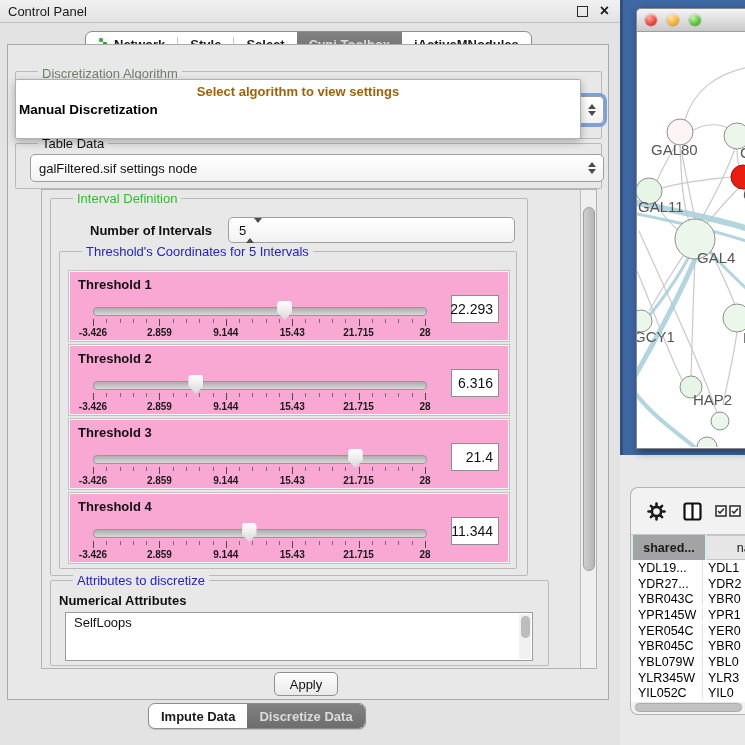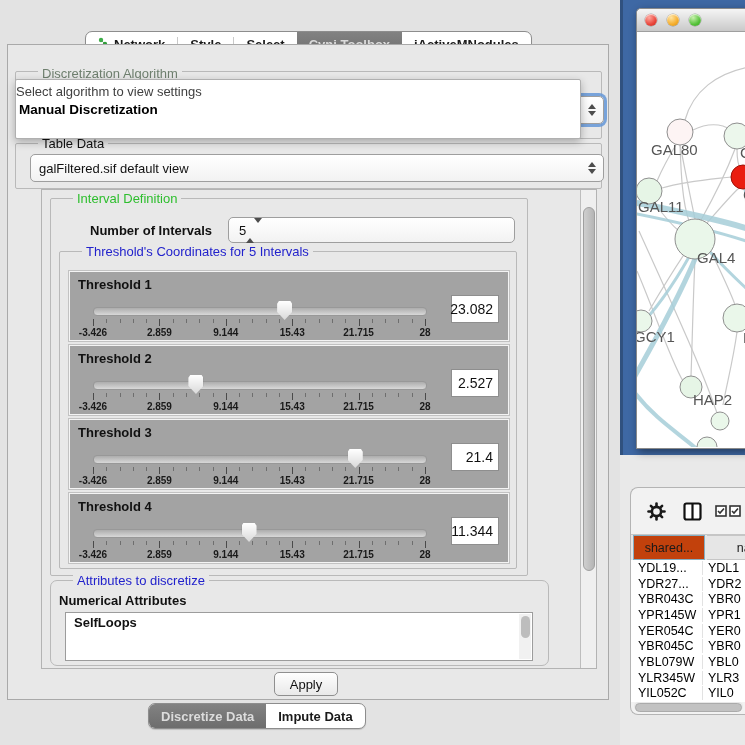--- a/index.html
+++ b/index.html
@@ -30,34 +30,34 @@
   .gt-gray{color:#6e7f6e;}
   .combo{position:absolute;background:linear-gradient(#ffffff,#f2f2f2);border:1px solid #9e9e9e;
     border-radius:5px;font-size:13px;display:flex;align-items:center;padding:0 8px;color:#111;}
   .combo .arrows{position:absolute;right:7px;top:50%;transform:translateY(-50%);display:flex;flex-direction:column;gap:2px;}
   .arr-up{width:0;height:0;border-left:4px solid transparent;border-right:4px solid transparent;border-bottom:5px solid #4d4d4d;}
   .arr-dn{width:0;height:0;border-left:4px solid transparent;border-right:4px solid transparent;border-top:5px solid #4d4d4d;}
   .focus-ring{box-shadow:0 0 0 3px rgba(100,150,215,.85);}
   
   .popup{position:absolute;left:7px;top:34px;width:564px;height:58px;background:#fff;
     border:1px solid #b0b0b0;border-radius:2px;box-shadow:0 3px 8px rgba(0,0,0,.28);z-index:30;}
-  .popup .hint{position:absolute;left:0;right:0;top:4px;color:#404040;font-size:13px;}
+  .popup .hint{position:absolute;left:0;right:0;top:4px;text-align:center;color:#a16207;font-size:13px;font-weight:bold;}
   .popup .opt1{position:absolute;left:3px;top:22px;font-size:13.5px;font-weight:bold;color:#000;}
   .popup .opt2{position:absolute;left:3px;top:39px;font-size:13.5px;color:#000;}
   
   .scrollpane{position:absolute;left:33px;top:144px;width:554px;height:478px;border:1px solid #b3b3b3;background:#e8e8e8;}
   .vscroll{position:absolute;right:0;top:0;bottom:0;width:15px;background:#efefef;border-left:1px solid #bdbdbd;}
   .vscroll .thumb{position:absolute;left:2px;width:10px;border-radius:6px;
     background:linear-gradient(90deg,#cfcfcf,#b5b5b5);border:1px solid #9f9f9f;}
   
   .num-label{position:absolute;font-size:13px;font-weight:bold;color:#111;}
   .spinner{position:absolute;background:linear-gradient(#ffffff,#f2f2f2);border:1px solid #9e9e9e;border-radius:5px;
     font-size:13px;display:flex;align-items:center;padding:0 10px;}
   
-  .th-panel{position:absolute;left:8px;width:440px;height:70px;background:#a3a3a3;
+  .th-panel{position:absolute;left:8px;width:440px;height:70px;background:#f9a8d4;
     border:1px solid #c2c2c2;box-shadow:inset 0 0 0 1px #f4f4f4;}
   .th-label{position:absolute;left:9px;top:6px;font-size:13px;font-weight:bold;color:#111;}
   .th-track{position:absolute;left:24px;top:36px;width:332px;height:7px;border-radius:4px;
     background:linear-gradient(#adadad,#d8d8d8);border:1px solid #989898;}
   .th-thumb{position:absolute;top:30px;width:15px;height:19px;
     background:linear-gradient(#ffffff,#d9d9d9);
     clip-path:polygon(12% 0,88% 0,100% 14%,100% 58%,50% 100%,0 58%,0 14%);
     filter:drop-shadow(0 0 1px #7c7c7c);}
   .th-ticks{position:absolute;left:24px;top:48px;width:332px;height:7px;}
   .tick{position:absolute;top:0;width:1px;height:4px;background:#6e6e6e;}
@@ -88,37 +88,42 @@
   .net-canvas{position:absolute;left:0;top:22px;width:112px;height:416px;overflow:hidden;}
   .tp-title-row{position:absolute;left:0;top:455px;width:125px;height:32px;background:#ececec;border-top:1px solid #d6d6d6;}
   .tp-title{position:absolute;left:12px;top:9px;font-size:13px;color:#1a1a1a;}
   .tp-body{position:absolute;left:10px;top:487px;width:115px;height:226px;background:#f2f2f2;
     border:1px solid #b4b4b4;border-right:none;border-radius:8px 0 0 8px;overflow:hidden;}
   .tp-toolbar{position:absolute;left:0;top:0;right:0;height:46px;}
   .tp-toolbar svg{position:absolute;top:14px;}
   .tp-header{position:absolute;left:0;top:46px;right:0;height:26px;background:#e6e6e6;border-top:1px solid #c6c6c6;border-bottom:1px solid #c6c6c6;}
   .hd-cell{position:absolute;top:0;height:25px;display:flex;align-items:center;justify-content:center;
     font-size:12.5px;color:#1a1a1a;overflow:hidden;white-space:nowrap;box-sizing:border-box;}
-  .hd-shared{left:2px;width:72px;background:#c2410c;border:1px solid #85aec2;}
+  .hd-shared{left:2px;width:72px;background:#a3a3a3;border:1px solid #85aec2;font-weight:bold;}
   .hd-name{left:76px;width:92px;background:#e6e6e6;border:1px solid #c6c6c6;border-left:none;}
   .tp-rows{position:absolute;left:0;top:72px;right:0;height:142px;background:#fff;overflow:hidden;}
   .tp-row{display:flex;height:15.7px;align-items:center;font-size:12.5px;color:#000;}
   .td1{width:72px;padding-left:7px;box-sizing:border-box;border-right:1px solid #e2e2e2;overflow:hidden;white-space:nowrap;}
   .td2{flex:1;padding-left:5px;overflow:hidden;white-space:nowrap;}
   .tp-hscroll{position:absolute;left:3px;right:3px;top:214px;height:9px;background:#e8e8e8;border-radius:5px;}
   .tp-hscroll .thumb{position:absolute;left:1px;right:1px;top:1px;height:7px;border-radius:5px;background:#c2c2c2;border:1px solid #ababab;}
   .net-label{font-size:15px;fill:#565656;font-family:"Liberation Sans",sans-serif;}
 </style>
 </head>
 <body>
 
 <div id="screen">
 
   <div class="left-pane">
 
+    <div class="titlebar">
+      <span class="tb-title">Control Panel</span>
+      <span class="float-btn"></span>
+      <span class="close-btn">×</span>
+    </div>
 
     <div class="tabbar" id="top-tabbar">
         <div class="tab">
           <svg width="11" height="14" viewBox="0 0 11 14">
             <line x1="3" y1="3" x2="7" y2="7" stroke="#8c8c8c"></line>
             <line x1="3" y1="11" x2="7" y2="7" stroke="#8c8c8c"></line>
             <circle cx="3" cy="3" r="2.2" fill="#3fae49"></circle>
             <circle cx="7" cy="7" r="2.2" fill="#2f9e39"></circle>
             <circle cx="3" cy="11" r="2.2" fill="#3fae49"></circle>
           </svg>
@@ -153,21 +158,21 @@
       </div>
 
       <div class="popup">
         <div class="hint">Select algorithm to view settings</div>
         <div class="opt1">Manual Discretization</div>
       </div>
 
       <div class="groupbox" style="left:7px;top:98px;width:585px;height:44px;">
         <span class="group-title" style="color:#111;">Table Data</span>
         <div class="combo" style="left:14px;top:10px;width:556px;height:26px;">
-          <span>galFiltered.sif default view</span>
+          <span>galFiltered.sif settings node</span>
           <span class="arrows">
             <span class="arr-up"></span>
               <span class="arr-dn"></span>
           </span>
         </div>
       </div>
 
       <div class="scrollpane">
 
         <div class="groupbox" style="left:8px;top:8px;width:476px;height:376px;">
@@ -215,21 +220,21 @@
                   <div class="tick major" style="left: 100%;"></div>
                 </div>
                 <div class="th-ticklabels">
                   <span class="tick-label" style="left: 0%;">-3.426</span>
                   <span class="tick-label" style="left: 20%;">2.859</span>
                   <span class="tick-label" style="left: 40%;">9.144</span>
                   <span class="tick-label" style="left: 60%;">15.43</span>
                   <span class="tick-label" style="left: 80%;">21.715</span>
                   <span class="tick-label" style="left: 100%;">28</span>
                 </div>
-                <div class="th-value">23.082</div>
+                <div class="th-value">22.293</div>
               </div>
               <div class="th-panel" style="top: 92px;">
                 <div class="th-label">Threshold 2</div>
                 <div class="th-track"></div>
                 <div class="th-thumb" style="left: 119.419px;"></div>
                 <div class="th-ticks">
                   <div class="tick major" style="left: 0%;"></div>
                   <div class="tick" style="left: 4%;"></div>
                   <div class="tick" style="left: 8%;"></div>
                   <div class="tick" style="left: 12%;"></div>
@@ -257,21 +262,21 @@
                   <div class="tick major" style="left: 100%;"></div>
                 </div>
                 <div class="th-ticklabels">
                   <span class="tick-label" style="left: 0%;">-3.426</span>
                   <span class="tick-label" style="left: 20%;">2.859</span>
                   <span class="tick-label" style="left: 40%;">9.144</span>
                   <span class="tick-label" style="left: 60%;">15.43</span>
                   <span class="tick-label" style="left: 80%;">21.715</span>
                   <span class="tick-label" style="left: 100%;">28</span>
                 </div>
-                <div class="th-value">2.527</div>
+                <div class="th-value">6.316</div>
               </div>
               <div class="th-panel" style="top: 166px;">
                 <div class="th-label">Threshold 3</div>
                 <div class="th-track"></div>
                 <div class="th-thumb" style="left: 278.774px;"></div>
                 <div class="th-ticks">
                   <div class="tick major" style="left: 0%;"></div>
                   <div class="tick" style="left: 4%;"></div>
                   <div class="tick" style="left: 8%;"></div>
                   <div class="tick" style="left: 12%;"></div>
@@ -346,47 +351,47 @@
                   <span class="tick-label" style="left: 40%;">9.144</span>
                   <span class="tick-label" style="left: 60%;">15.43</span>
                   <span class="tick-label" style="left: 80%;">21.715</span>
                   <span class="tick-label" style="left: 100%;">28</span>
                 </div>
                 <div class="th-value">11.344</div>
               </div>
             </div>
         </div>
 
-        <div class="groupbox" style="left:8px;top:390px;width:497px;height:84px;border-radius:7px;">
+        <div class="groupbox" style="left:8px;top:390px;width:497px;height:84px;">
           <span class="group-title gt-blue">Attributes to discretize</span>
           <span class="num-label" style="left:8px;top:12px;">Numerical Attributes</span>
-          <div class="listbox" style="left:14px;top:31px;width:466px;height:47px;font-weight:bold;" id="attr-list">
+          <div class="listbox" style="left:14px;top:31px;width:466px;height:47px;" id="attr-list">
             <div class="list-item" style="padding-top: 2px;">SelfLoops</div>
               <div class="list-vscroll">
               <div class="thumb"></div>
             </div>
           </div>
         </div>
 
         <div class="vscroll">
           <div class="thumb" style="top:17px;height:362px;"></div>
         </div>
       </div>
 
       <div class="apply-btn">
         <span>Apply</span>
       </div>
     </div>
 
     <div class="tabbar" id="bottom-tabbar">
+        <div class="tab">
+          <span>Impute Data</span>
+        </div>
         <div class="tab selected">
           <span>Discretize Data</span>
-        </div>
-        <div class="tab">
-          <span>Impute Data</span>
         </div>
       </div>
   </div>
 
   <div class="right-pane">
     <div class="desktop">
       <div class="net-window">
         <div class="mac-bar">
           <span class="light red"></span>
           <span class="light yellow"></span>

